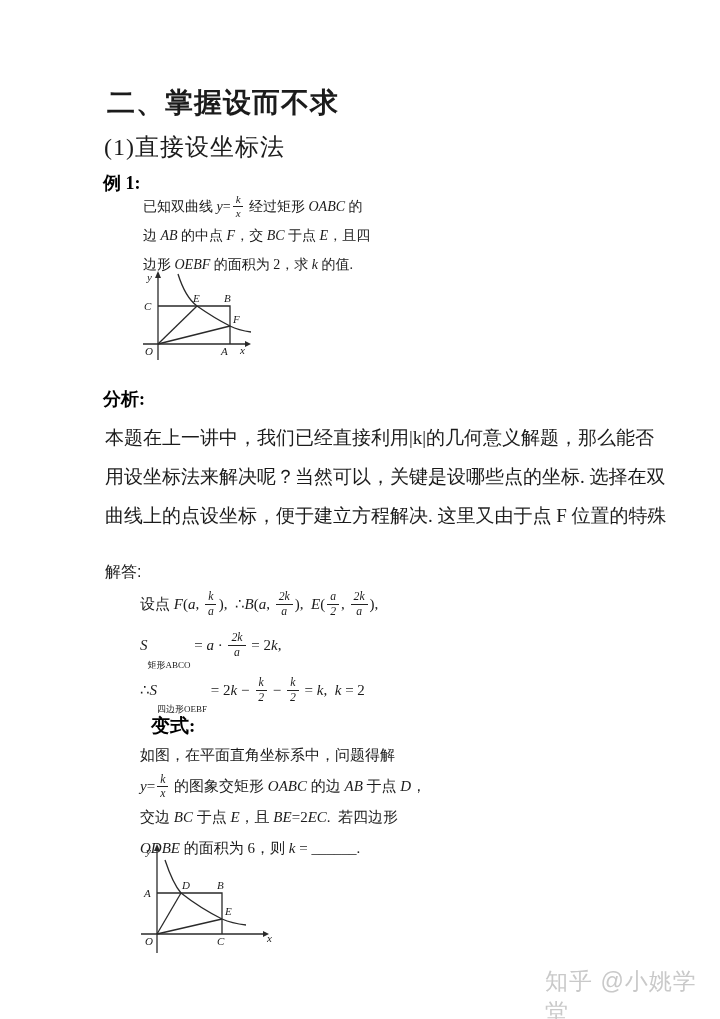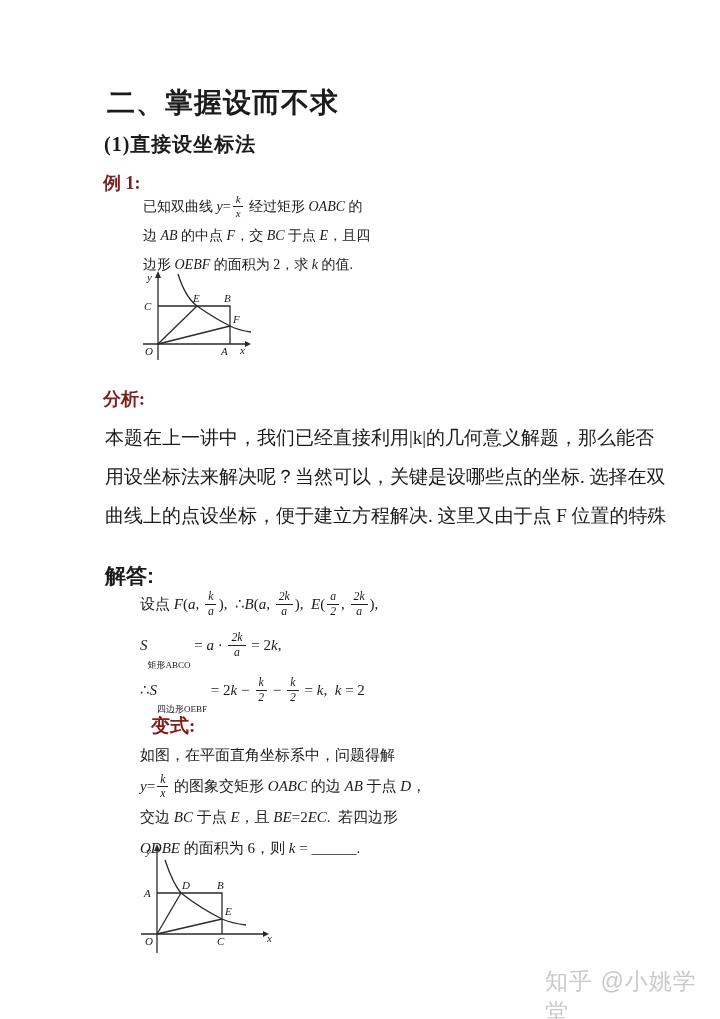--- a/index.html
+++ b/index.html
@@ -3,26 +3,26 @@
 <meta charset="utf-8">
 <style>
   html,body{margin:0;padding:0;}
   body{
     width:720px;height:1019px;position:relative;overflow:hidden;
     background:#ffffff;color:#1b1b1b;
     font-family:"Liberation Serif","DejaVu Serif",serif;
   }
   .abs{position:absolute;}
   .h1{left:107px;top:84px;font-size:28px;font-weight:bold;letter-spacing:1px;}
-  .h2{left:104px;top:131px;font-size:20px;font-weight:bold;letter-spacing:1px;}
-  .red-label{color:#7f1d1d;font-weight:bold;font-size:18px;}
+  .h2{left:104px;top:131px;font-size:24px;font-weight:normal;letter-spacing:1px;}
+  .red-label{color:#000000;font-weight:bold;font-size:18px;}
   .lbl-ex{left:103px;top:171px;}
   .lbl-ana{left:103px;top:387px;}
   .lbl-var{left:103px;top:713px;font-size:19px;margin-left:48px;}
-  .lbl-sol{left:105px;top:562px;font-size:21px;font-weight:bold;
+  .lbl-sol{left:105px;top:562px;font-size:16px;font-weight:normal;
     font-family:"Liberation Sans","DejaVu Sans",sans-serif;}
   .problem{left:143px;top:192px;width:330px;font-size:14px;}
   .variation{left:140px;top:740px;width:330px;font-size:15px;}
   .solution{left:140px;top:586px;width:340px;font-size:15px;}
   .mline{display:flex;align-items:center;min-height:29px;white-space:pre;}
   .variation .mline{min-height:31px;}
   .solution .mline-1{min-height:36px;}
   .solution .mline-2{min-height:46px;}
   .solution .mline-3{min-height:44px;}
   .analysis{left:105px;top:418px;width:540px;font-size:19px;}

